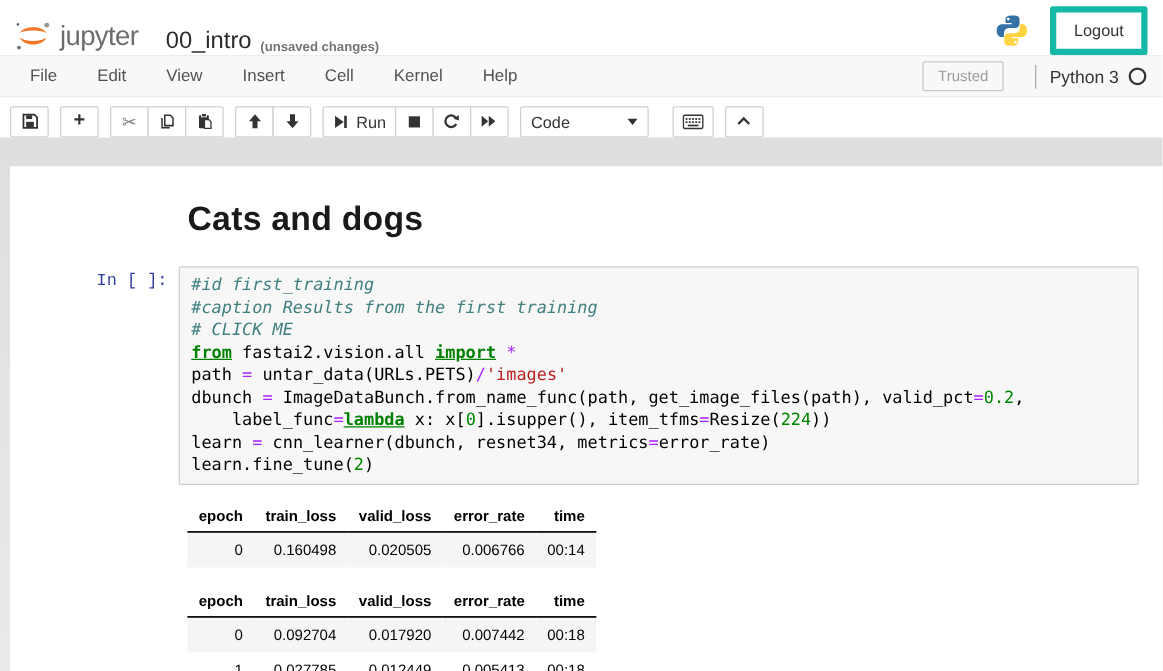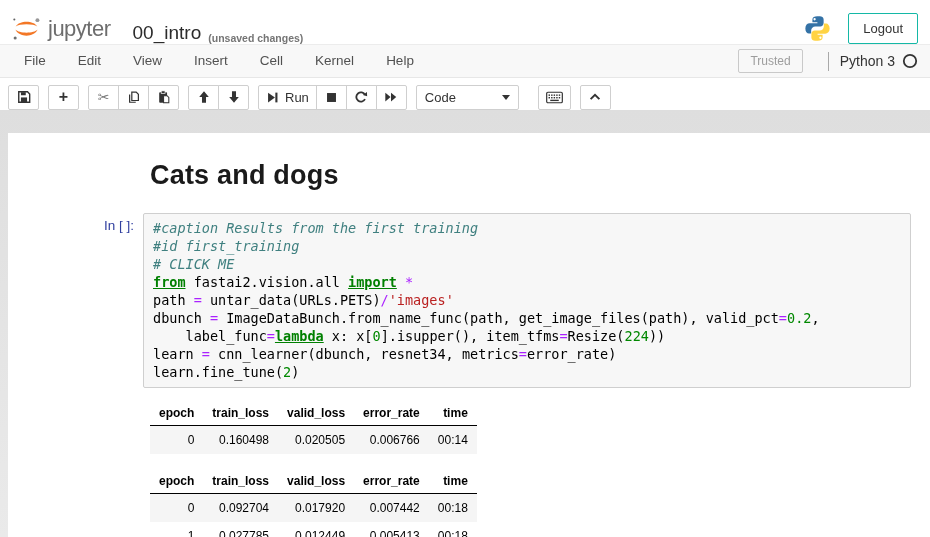--- a/index.html
+++ b/index.html
@@ -6,21 +6,21 @@
   html,body { width:930px; height:537px; overflow:hidden; background:#fff;
               font-family:"Liberation Sans", sans-serif; }
 
   
   .header { height:44px; display:flex; align-items:flex-end; padding:0 10px; background:#fff; }
   .logo { display:flex; align-items:center; cursor:pointer; }
   .logo-text { font-size:22px; color:#6d6d6d; letter-spacing:-0.5px; margin-left:5px; }
   .nb-title { font-size:19px; color:#2b2b2b; margin-left:22px; cursor:text; }
   .nb-status { font-size:10.5px; color:#757575; margin-left:7px;font-weight:bold; }
   .header-right { margin-left:auto; display:flex; align-items:center; gap:17px; padding-right:2px; }
-  .logout-btn { font-size:13px; color:#333; background:#fff; border:1px solid #14b8a6;
+  .logout-btn { font-size:13px; color:#333; background:#fff; border:5px solid #14b8a6;
                 border-radius:2px; padding:7px 14px; cursor:pointer; }
 
   
   .menubar { height:30px; background:#f8f8f8; border-top:1px solid #ececec;
              border-bottom:1px solid #e7e7e7; display:flex; align-items:center; padding:16px 8px; }
   .menu-item { font-size:13.5px; color:#515151; padding:0 16px; line-height:28px; cursor:pointer; }
   .menubar-right { margin-left:auto; display:flex; align-items:center; }
   .trusted-btn { font-size:12px; color:#9d9d9d; border:1px solid #c9c9c9; border-radius:2px;
                  background:transparent; padding:4px 11px; }
   .menu-sep { width:1px; height:19px; background:#a9a9a9; margin:0 11px 0 25px; }
@@ -48,21 +48,21 @@
   
   .site { position:absolute; left:0; right:0; top:110px; bottom:0;
           background:linear-gradient(#dedede,#eaeaea); }
   .notebook { position:absolute; left:8px; right:0; top:23px; bottom:0; background:#fff; }
 
   .heading { margin:27px 0 0 142px; font-size:27px; font-weight:bold; color:#1a1a1a;
              letter-spacing:0.2px; cursor:text; }
 
   .cell { display:flex; margin-top:22px; }
   .prompt-col { width:135px; flex:none; text-align:right; padding-right:9px; padding-top:5px;
-          font-family:Liberation Sans, sans-serif; font-size:13.5px;
+          font-family:Liberation Mono, monospace; font-size:13.5px;
           color:#303F9F; cursor:default; white-space:pre; }
   .input-box { flex:1; margin-right:19px; border:1px solid #cfcfcf; background:#f7f7f7;
           border-radius:2px; padding:5px 4px 6px 9px; cursor:text; }
   .cm-line { font-family:"DejaVu Sans Mono","Liberation Mono",monospace; font-size:13.5px;
           line-height:18px; color:#000; white-space:pre; }
   .tok-com { color:#408080; font-style:italic; }
   .tok-kw  { color:#008000; font-weight:bold;text-decoration:underline; }
   .tok-op  { color:#AA22FF; }
   .tok-str { color:#BA2121; }
   .tok-num { color:#008800; }
@@ -224,22 +224,22 @@
 </div>
 
 <div class="site">
   <div class="notebook">
 
     <h1 class="heading">Cats and dogs</h1>
 
     <div class="cell">
       <div class="prompt-col">In [ ]:</div>
       <div class="input-box">
+          <div class="cm-line"><span class="tok-com">#id first_training</span></div>
           <div class="cm-line"><span class="tok-com">#caption Results from the first training</span></div>
-          <div class="cm-line"><span class="tok-com">#id first_training</span></div>
           <div class="cm-line"><span class="tok-com"># CLICK ME</span></div>
           <div class="cm-line"><span class="tok-kw">from</span><span> fastai2.vision.all </span><span class="tok-kw">import</span><span> </span><span class="tok-op">*</span></div>
           <div class="cm-line"><span>path </span><span class="tok-op">=</span><span> untar_data(URLs.PETS)</span><span class="tok-op">/</span><span class="tok-str">'images'</span></div>
           <div class="cm-line"><span>dbunch </span><span class="tok-op">=</span><span> ImageDataBunch.from_name_func(path, get_image_files(path), valid_pct</span><span class="tok-op">=</span><span class="tok-num">0.2</span><span>,</span></div>
           <div class="cm-line"><span>    label_func</span><span class="tok-op">=</span><span class="tok-kw">lambda</span><span> x: x[</span><span class="tok-num">0</span><span>].isupper(), item_tfms</span><span class="tok-op">=</span><span>Resize(</span><span class="tok-num">224</span><span>))</span></div>
           <div class="cm-line"><span>learn </span><span class="tok-op">=</span><span> cnn_learner(dbunch, resnet34, metrics</span><span class="tok-op">=</span><span>error_rate)</span></div>
           <div class="cm-line"><span>learn.fine_tune(</span><span class="tok-num">2</span><span>)</span></div>
         </div>
     </div>
 

